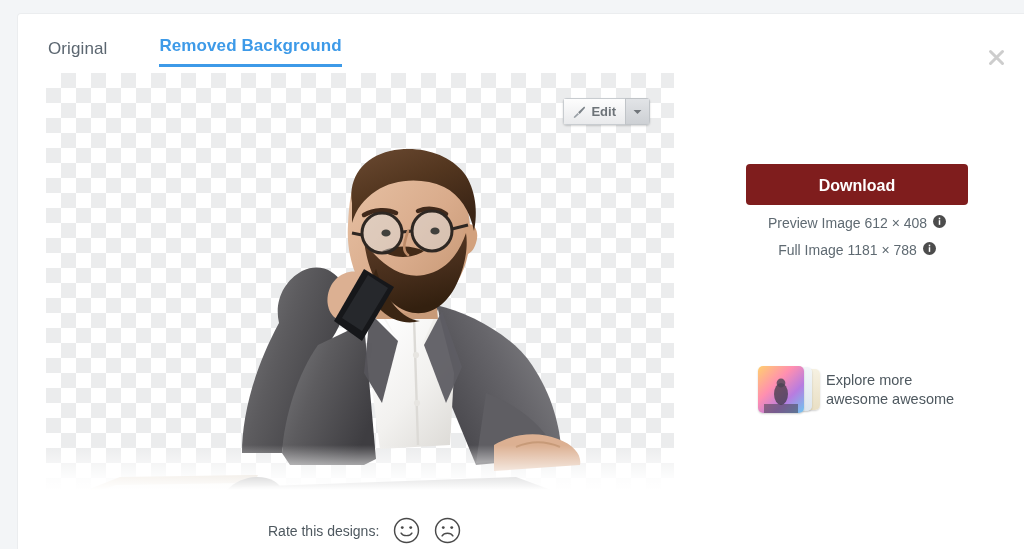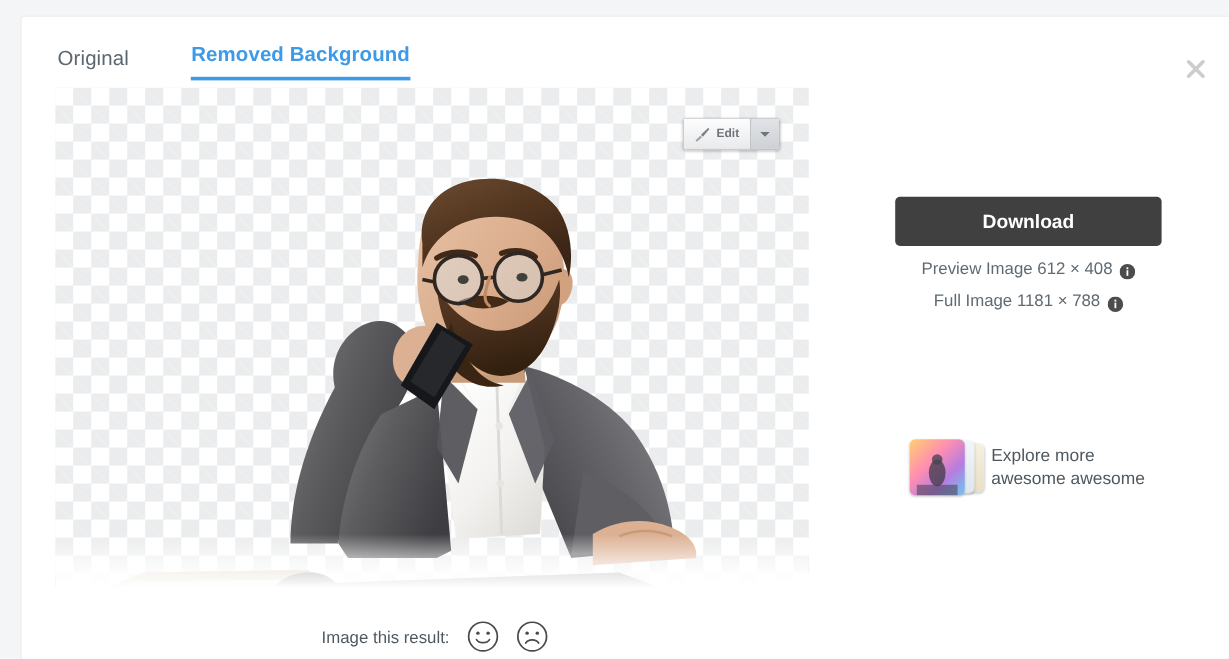--- a/index.html
+++ b/index.html
@@ -110,21 +110,21 @@
     z-index: 9;
   }
   .edit-main {
     display: flex;
     align-items: center;
     gap: 5px;
     padding: 0 9px 0 8px;
     background: linear-gradient(#fdfdfd, #e9eaec);
     border: 1px solid #c8ccd0;
     border-right: none;
-    font-size: 10px;
+    font-size: 13px;
     font-weight: bold;
     color: #6d7378;
   }
   .edit-caret {
     width: 23px;
     display: flex;
     align-items: center;
     justify-content: center;
     background: linear-gradient(#e2e4e7, #cdd0d4);
     border: 1px solid #c0c4c8;
@@ -136,35 +136,35 @@
     left: 728px;
     top: 150px;
     width: 222px;
     text-align: center;
   }
   .btn-download {
     display: block;
     width: 100%;
     height: 41px;
     line-height: 41px;
-    background: #404040;
+    background: #7f1d1d;
     color: #ffffff;
     font-size: 16px;
     font-weight: bold;
     border: none;
     border-radius: 4px;
     cursor: pointer;
     font-family: "Liberation Sans", sans-serif;
   }
   .caption {
     margin-top: 9px;
     font-size: 14px;
     color: #5f6a72;
     display: flex;
-    align-items: flex-end;
+    align-items: flex-start;
     justify-content: center;
     gap: 6px;
     line-height: 18px;
   }
   .btn-hd {
     display: block;
     width: 100%;
     height: 41px;
     line-height: 39px;
     margin-top: 16px;
@@ -394,21 +394,21 @@
           <div class="edit-caret">
             <svg width="9" height="6" viewBox="0 0 10 6">
               <path d="M0.6 0.8 L5 5.2 L9.4 0.8 Z" fill="#70757a"></path>
             </svg>
           </div>
         </div>
       </div>
     </div>
 
     <div class="rating">
-      <span class="rating-label">Image this result:</span>
+      <span class="rating-label">Rate this designs:</span>
       <svg class="face" width="27" height="27" viewBox="0 0 28 28">
         <circle cx="14" cy="14" r="12.4" fill="none" stroke="#4a4a4a" stroke-width="1.5"></circle>
         <circle cx="9.6" cy="11" r="1.5" fill="#4a4a4a"></circle>
         <circle cx="18.4" cy="11" r="1.5" fill="#4a4a4a"></circle>
         <path d="M8.4 16.6 C10.6 20.2 17.4 20.2 19.6 16.6" fill="none" stroke="#4a4a4a" stroke-width="1.5" stroke-linecap="round"></path>
       </svg>
       <svg class="face" width="27" height="27" viewBox="0 0 28 28">
         <circle cx="14" cy="14" r="12.4" fill="none" stroke="#4a4a4a" stroke-width="1.5"></circle>
         <circle cx="9.6" cy="11" r="1.5" fill="#4a4a4a"></circle>
         <circle cx="18.4" cy="11" r="1.5" fill="#4a4a4a"></circle>

